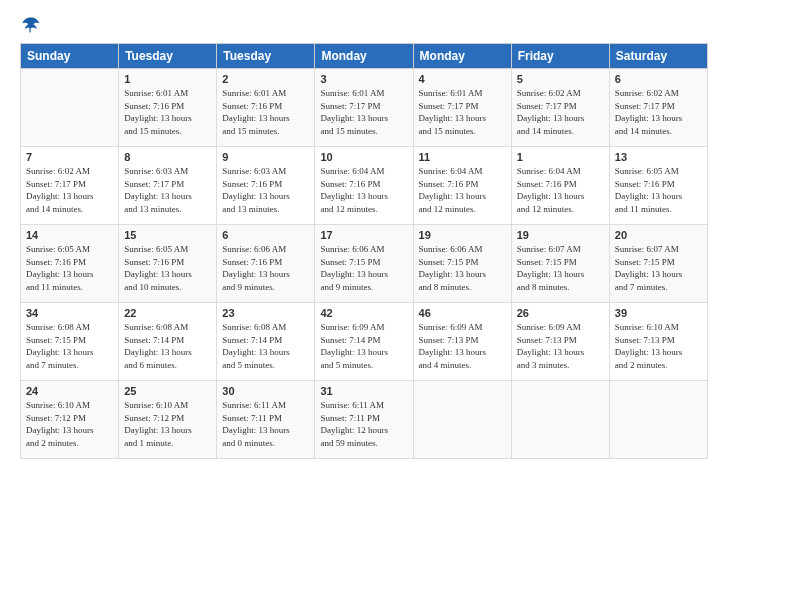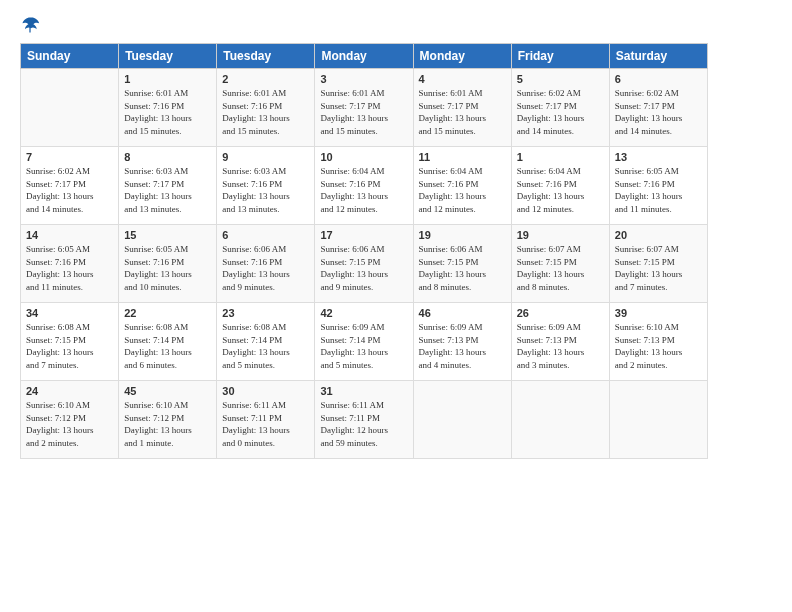--- a/index.html
+++ b/index.html
@@ -325,21 +325,21 @@
         </tr>
         <tr>
           <td>
             <span class="day-number">24</span>
             <div class="cell-text" style="white-space: pre-line;">Sunrise: 6:10 AM
 Sunset: 7:12 PM
 Daylight: 13 hours
 and 2 minutes.</div>
           </td>
           <td>
-            <span class="day-number">45</span>
+            <span class="day-number">25</span>
             <div class="cell-text" style="white-space: pre-line;">Sunrise: 6:10 AM
 Sunset: 7:12 PM
 Daylight: 13 hours
 and 1 minute.</div>
           </td>
           <td>
             <span class="day-number">30</span>
             <div class="cell-text" style="white-space: pre-line;">Sunrise: 6:11 AM
 Sunset: 7:11 PM
 Daylight: 13 hours

